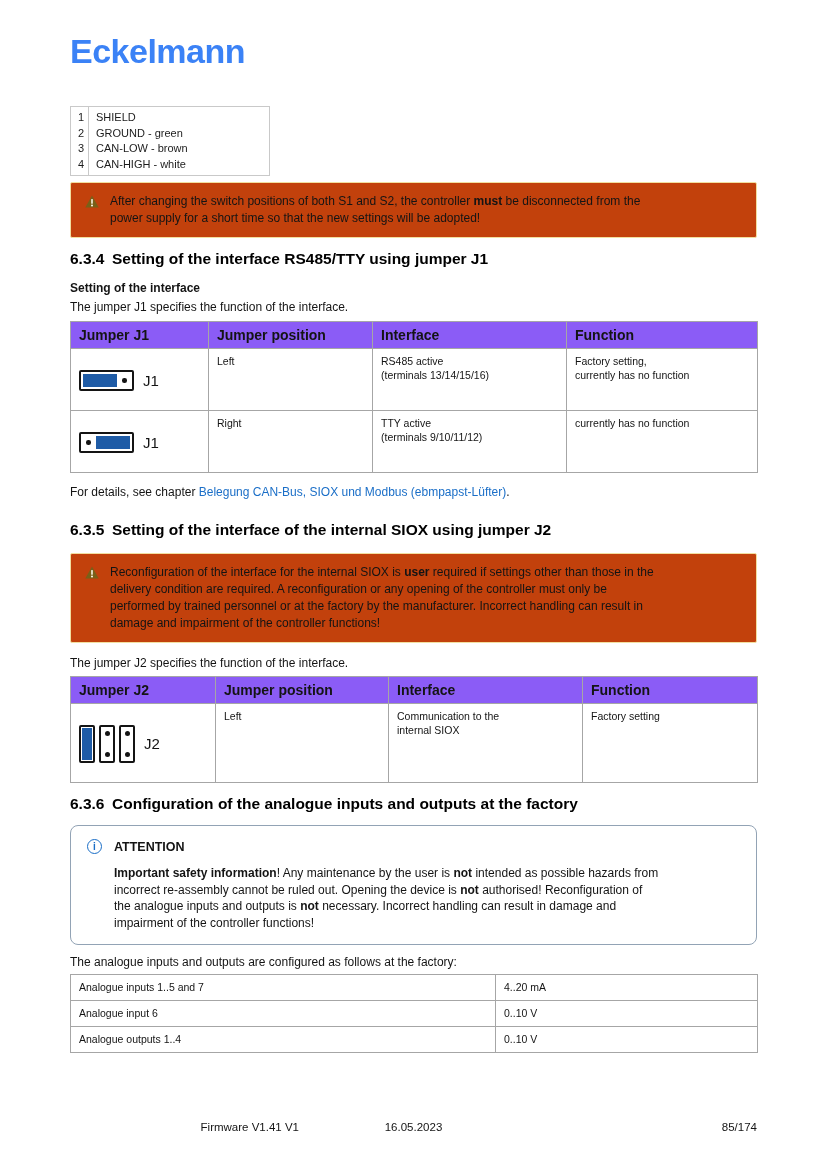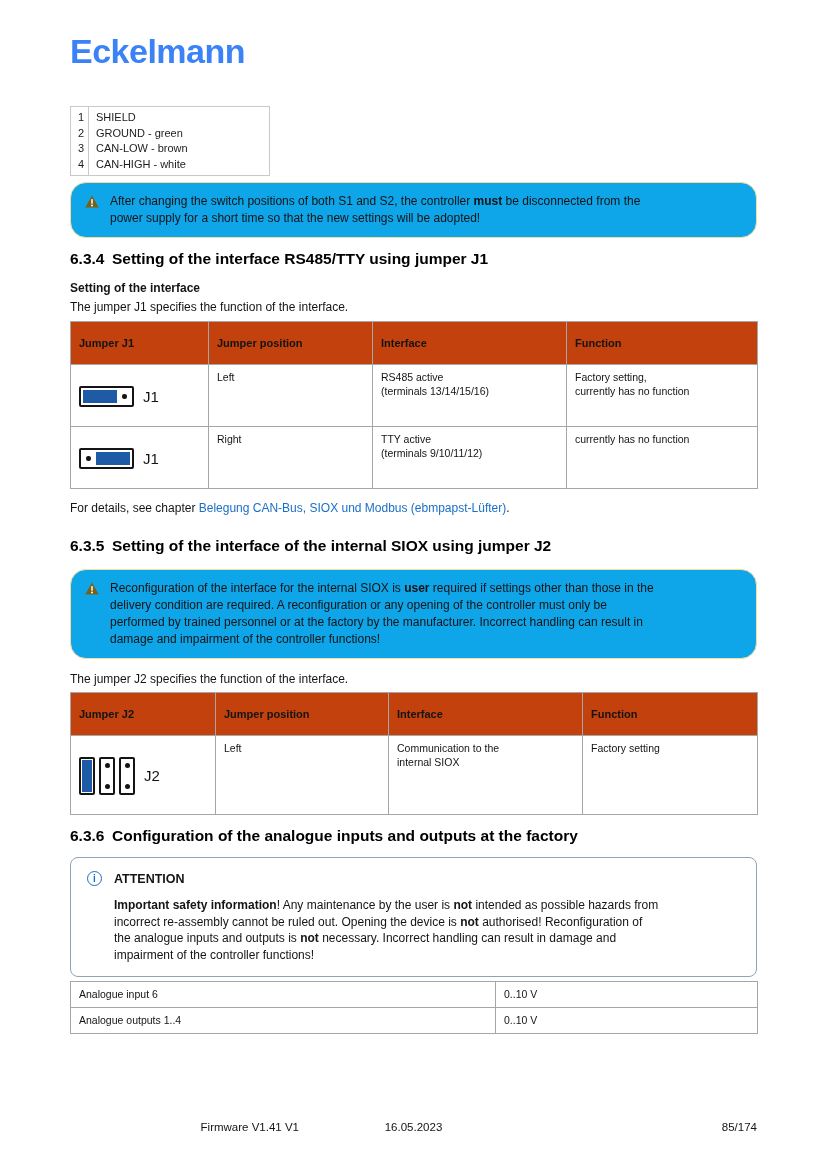--- a/index.html
+++ b/index.html
@@ -9,39 +9,39 @@
 
   .logo { margin-top:34px; font-size:34px; font-weight:bold; color:#3b82f6; letter-spacing:-0.5px; line-height:34px; }
 
   table.pin-table { margin-top:38px; width:200px; border-collapse:collapse; border:1px solid #c9c9c9; font-size:11px; line-height:15.5px; color:#1c1c1c; }
   .pin-table td { vertical-align:top; padding:0; }
   .pin-table td.num { width:18px; text-align:right; padding-right:4px; border-right:1px solid #c9c9c9; }
   .pin-table td.lbl { padding-left:7px; }
   .pin-table tr:first-child td { padding-top:3px; }
   .pin-table tr:last-child td { padding-bottom:3px; }
 
-  .warnbox { margin-top:6px; background:#0ea5e9; border:1px solid #f2dfa0; border-radius:16px; padding:10px 16px 10px 14px; display:flex; gap:11px; font-size:12px; line-height:17px; }
+  .warnbox { margin-top:6px; background:#c2410c; border:1px solid #f2dfa0; border-radius:2px; padding:10px 16px 10px 14px; display:flex; gap:11px; font-size:12px; line-height:17px; }
   .warnbox.second { margin-top:14px; }
   .warn-icon { flex:0 0 auto; margin-top:2px; }
   .warn-text { white-space:pre-line; }
   .b { font-weight:bold; }
   .link { color:#1a6ec7; cursor:pointer; }
 
   h2.section { margin-top:12px; font-size:15.5px; font-weight:bold; line-height:1.15; display:flex; color:#000; }
   .h-num { width:42px; flex:0 0 auto; }
 
   .sub-bold { margin-top:12px; font-size:12px; font-weight:bold; line-height:16px; }
   .body-line { margin-top:3px; font-size:12px; line-height:16px; }
   .details { margin-top:11px; }
   .intro2 { margin-top:12px; }
   .intro3 { margin-top:9px; }
 
   table.data-table { margin-top:6px; width:687px; table-layout:fixed; border-collapse:collapse; font-size:10.5px; line-height:14px; }
   .data-table th, .data-table td { border:1px solid #a6a6a6; text-align:left; vertical-align:top; padding:5px 8px; white-space:pre-line; }
-  .data-table th { background:#c2410c; font-size:11px; font-weight:bold; padding:14px 8px; }
+  .data-table th { background:#8b5cf6; font-size:14px; font-weight:bold; padding:6px 8px; }
   .jcell { display:flex; align-items:center; gap:9px; margin-top:2px; }
   .jlabel { font-size:15px; line-height:15px; }
 
   .jmp1 { display:inline-flex; align-items:stretch; gap:2px; border:2.5px solid #141414; border-radius:2px; background:#fff; padding:2px; width:55px; height:21px; flex:0 0 auto; }
   .jmp1 .blk { background:#1e5ba6; flex:1 1 auto; }
   .jmp1 .pin { flex:0 0 11px; display:flex; align-items:center; justify-content:center; }
   .jmp1 .pin::before { content:""; width:4.5px; height:4.5px; border-radius:50%; background:#141414; }
 
   .jmp2 { display:inline-flex; gap:4px; flex:0 0 auto; }
   .j2c { width:16px; height:38px; border:2.5px solid #141414; border-radius:2px; background:#fff; display:flex; flex-direction:column; align-items:center; justify-content:space-between; padding:4px 0; }
@@ -222,27 +222,32 @@
       <div class="att-head">
         <span class="info-icon">i</span>
         <span class="att-title">ATTENTION</span>
       </div>
       <div class="att-body"><span class="b">Important safety information</span><span>! Any maintenance by the user is </span><span class="b">not</span><span> intended as possible hazards from
 incorrect re-assembly cannot be ruled out. Opening the device is </span><span class="b">not</span><span> authorised! Reconfiguration of
 the analogue inputs and outputs is </span><span class="b">not</span><span> necessary. Incorrect handling can result in damage and
 impairment of the controller functions!</span></div>
     </div>
 
+    <div class="body-line intro3">The analogue inputs and outputs are configured as follows at the factory:</div>
 
     <table class="kv-table">
       <colgroup>
           <col style="width:425px">
           <col style="width:262px">
         </colgroup>
       <tbody>
+        <tr>
+          <td>Analogue inputs 1..5 and 7</td>
+          <td>4..20 mA</td>
+        </tr>
         <tr>
           <td>Analogue input 6</td>
           <td>0..10 V</td>
         </tr>
         <tr>
           <td>Analogue outputs 1..4</td>
           <td>0..10 V</td>
         </tr>
       </tbody>
     </table>

